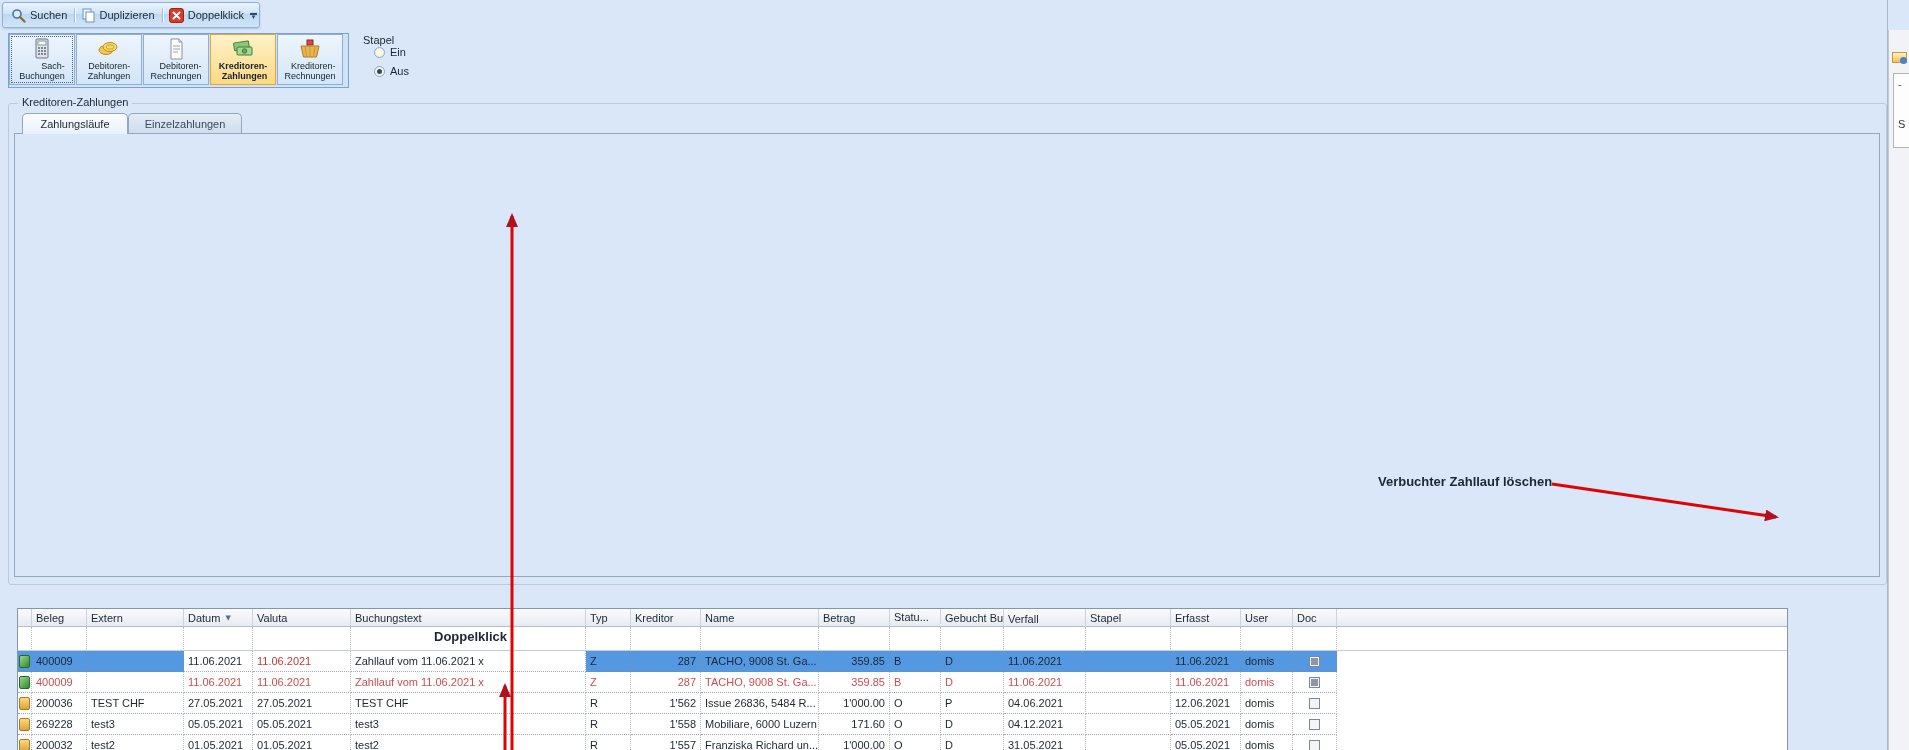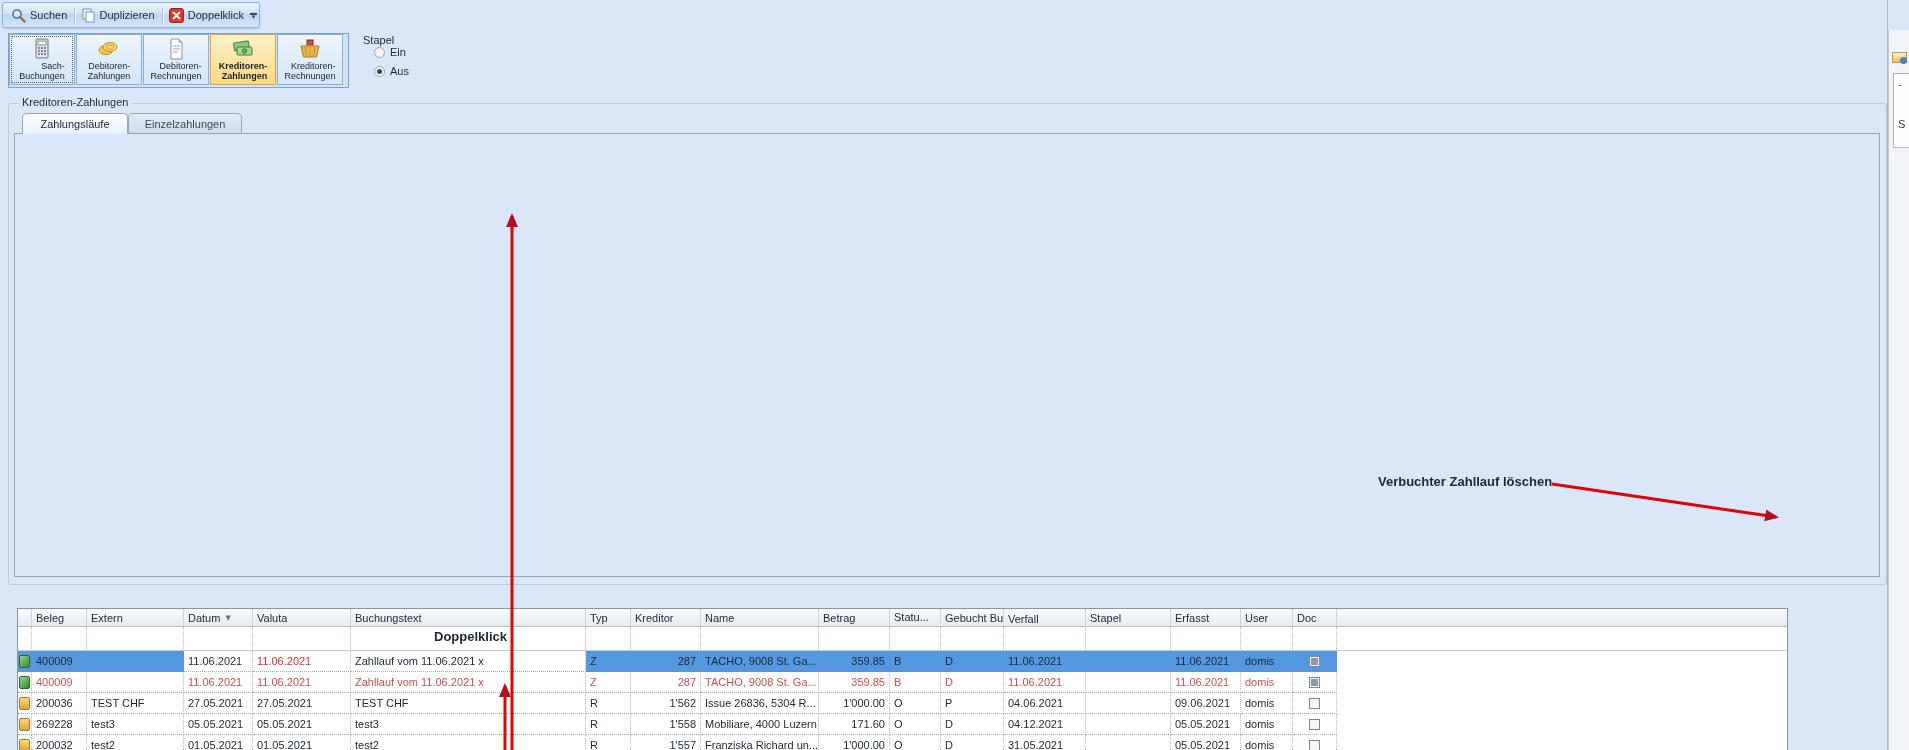--- a/index.html
+++ b/index.html
@@ -519,44 +519,44 @@
         <div class="gcell c" style="width: 14px; padding: 0px 1px;">
           <span class="ric pkg"></span>
         </div>
         <div class="gcell l" style="width: 55px;">200036</div>
         <div class="gcell l" style="width: 97px;">TEST CHF</div>
         <div class="gcell l" style="width: 69px;">27.05.2021</div>
         <div class="gcell l" style="width: 98px;">27.05.2021</div>
         <div class="gcell l" style="width: 235px;">TEST CHF</div>
         <div class="gcell l" style="width: 45px;">R</div>
         <div class="gcell r" style="width: 70px;">1'562</div>
-        <div class="gcell l" style="width: 118px;">Issue 26836, 5304 R...</div>
+        <div class="gcell l" style="width: 118px;">Issue 26836, 5484 R...</div>
         <div class="gcell r" style="width: 71px;">1'000.00</div>
         <div class="gcell l" style="width: 51px;">O</div>
         <div class="gcell l" style="width: 63px;">P</div>
         <div class="gcell l" style="width: 82px;">04.06.2021</div>
         <div class="gcell l" style="width: 85px;"></div>
-        <div class="gcell l" style="width: 70px;">09.06.2021</div>
+        <div class="gcell l" style="width: 70px;">12.06.2021</div>
         <div class="gcell l" style="width: 52px;">domis</div>
         <div class="gcell c" style="width: 44px;">
           <span class="doccb"></span>
         </div>
       </div>
       <div class="grow" style="height: 21px; width: 1319px;">
         <div class="gcell c" style="width: 14px; padding: 0px 1px;">
           <span class="ric pkg"></span>
         </div>
         <div class="gcell l" style="width: 55px;">269228</div>
         <div class="gcell l" style="width: 97px;">test3</div>
         <div class="gcell l" style="width: 69px;">05.05.2021</div>
         <div class="gcell l" style="width: 98px;">05.05.2021</div>
         <div class="gcell l" style="width: 235px;">test3</div>
         <div class="gcell l" style="width: 45px;">R</div>
         <div class="gcell r" style="width: 70px;">1'558</div>
-        <div class="gcell l" style="width: 118px;">Mobiliare, 4000 Luzern</div>
+        <div class="gcell l" style="width: 118px;">Mobiliare, 6000 Luzern</div>
         <div class="gcell r" style="width: 71px;">171.60</div>
         <div class="gcell l" style="width: 51px;">O</div>
         <div class="gcell l" style="width: 63px;">D</div>
         <div class="gcell l" style="width: 82px;">04.12.2021</div>
         <div class="gcell l" style="width: 85px;"></div>
         <div class="gcell l" style="width: 70px;">05.05.2021</div>
         <div class="gcell l" style="width: 52px;">domis</div>
         <div class="gcell c" style="width: 44px;">
           <span class="doccb"></span>
         </div>

